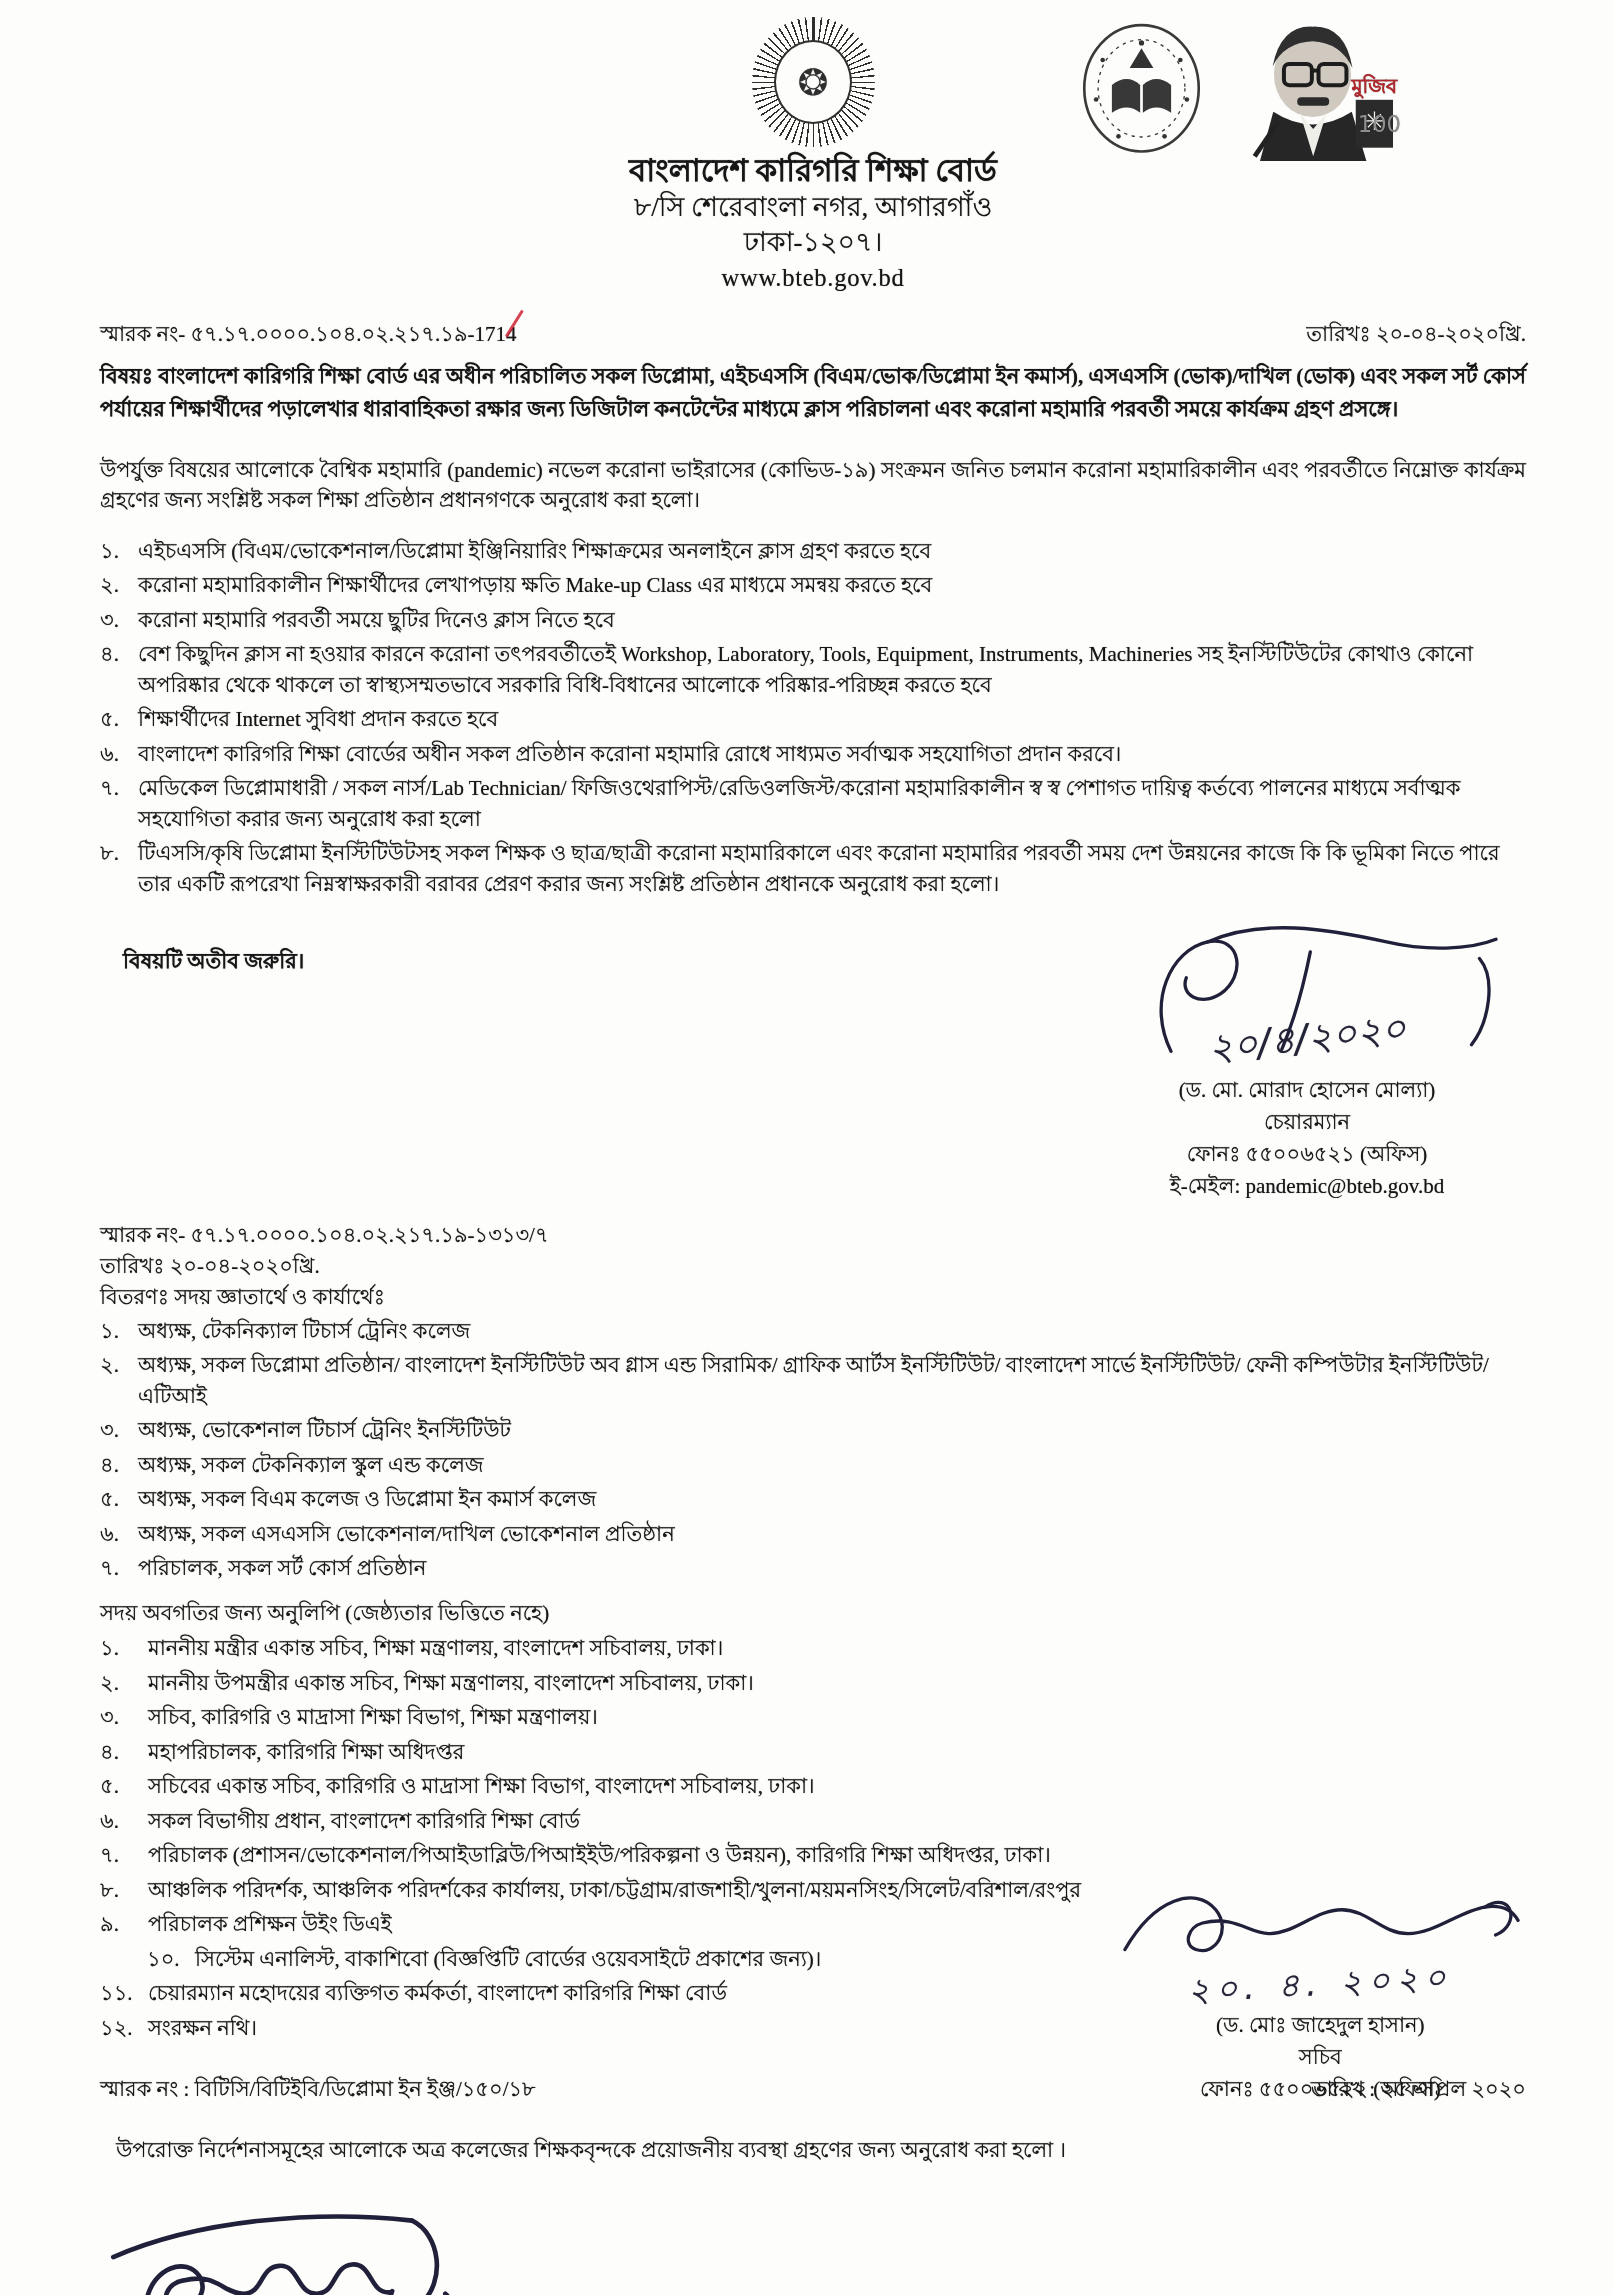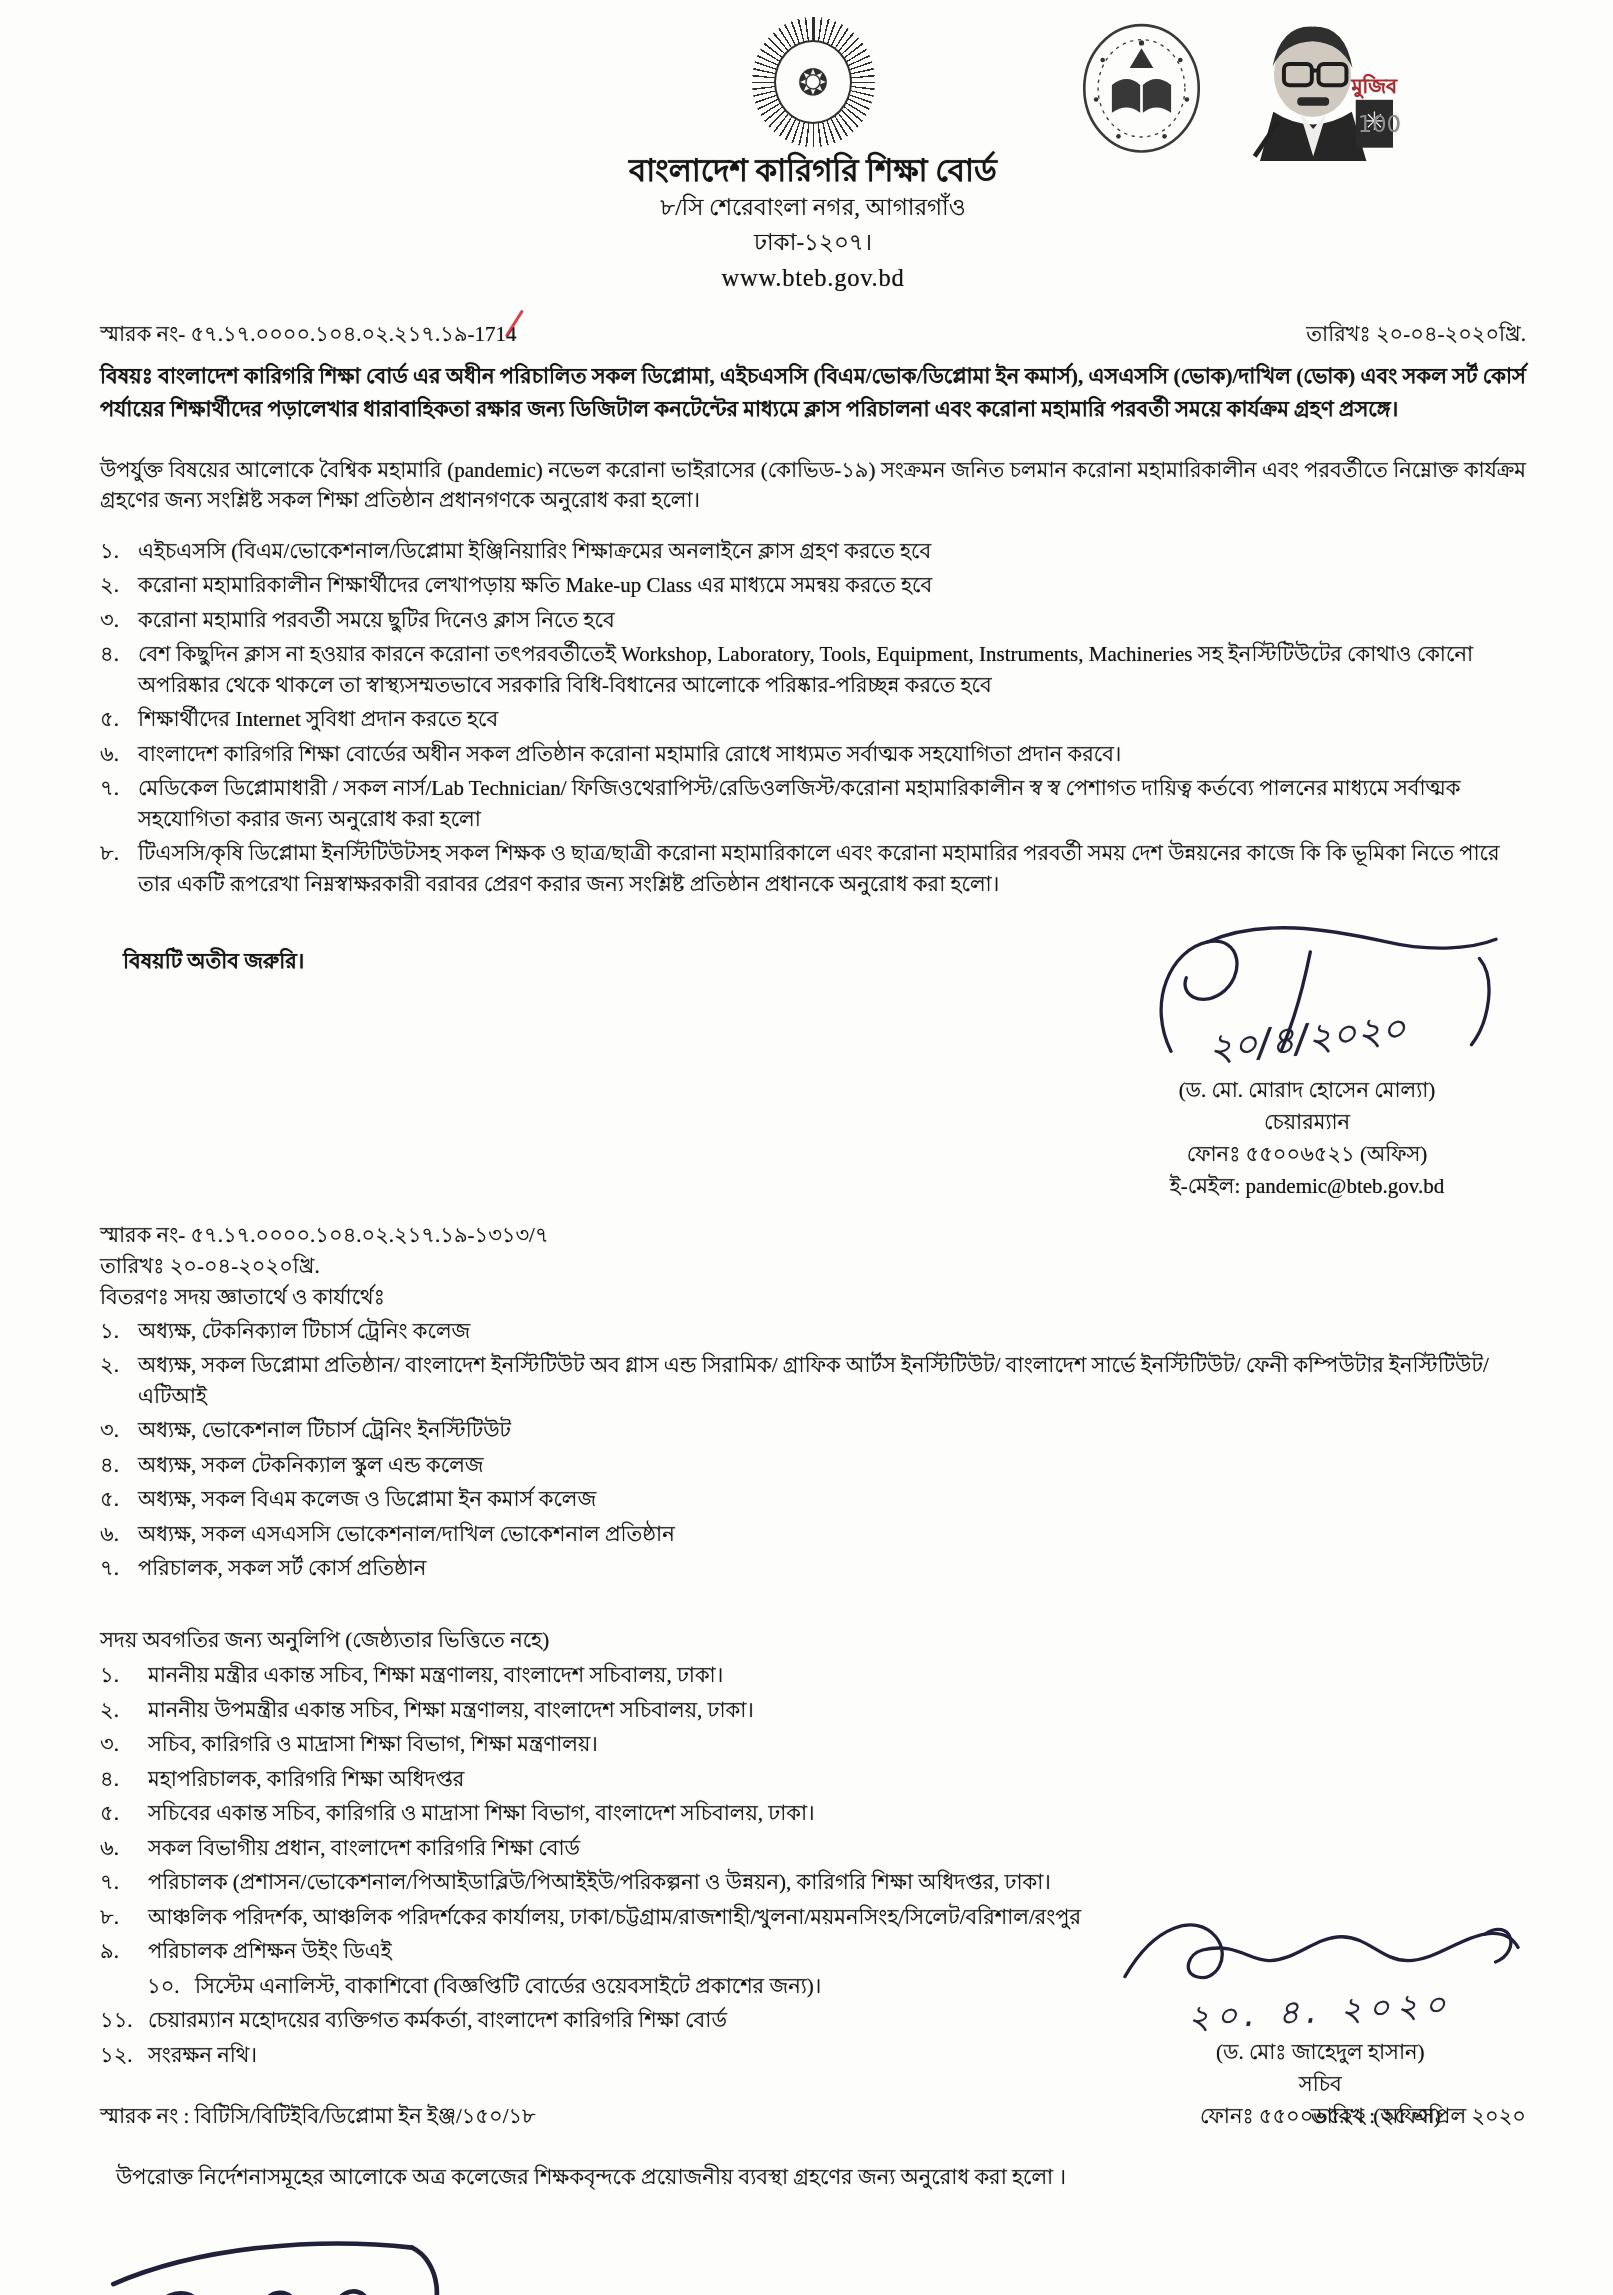--- a/index.html
+++ b/index.html
@@ -21,21 +21,21 @@
     background:repeating-conic-gradient(#2e2e2e 0deg 1.6deg, transparent 1.6deg 6.4deg);
     position:relative;
   }
   .sunburst .disc {
     position:absolute; left:50%; top:50%; transform:translate(-50%,-50%);
     width:78px; height:84px; border-radius:50%; background:#fdfdfb;
     border:2px solid #2e2e2e; display:flex; align-items:center; justify-content:center;
     font-size:38px; color:#2e2e2e; line-height:1;
   }
   .org-title { font-size:31px; line-height:38px; font-weight:bold; margin-top:5.3px; }
-  .org-addr { font-size:23px; line-height:35px; }
+  .org-addr { font-size:27px; line-height:35px; }
   .org-web  { font-size:24.6px; line-height:36px; letter-spacing:0.7px; }
   .tr-logos { position:absolute; top:20px; right:121px; display:flex; gap:40px; align-items:flex-start; }
 
   
   .memo-row { display:flex; justify-content:space-between; align-items:baseline; position:relative; }
   .memo-row .right { text-align:right; }
   .m1 { margin-top:22.6px; }
   .red-tick { position:absolute; left:413px; top:-10.6px; width:2.7px; height:30.5px;
               background:#cf2233; transform:rotate(32deg); border-radius:1.3px; opacity:.85; }
 
@@ -62,21 +62,21 @@
   }
   .hand2 {
     font-family:"DejaVu Sans",sans-serif; font-style:italic; color:#23233a;
     font-size:33px; line-height:36px; letter-spacing:6.6px; transform:rotate(-3deg); margin-top:-5.3px;
   }
   .secretary-block { position:absolute; right:-13.3px; top:238px; }
   .principal-block { margin-top:29px; width:504px; text-align:left; }
 
   .m2 { margin-top:18px;flex-direction:column; }
   .dist-heading { margin-top:1.3px; }
-  .copy-heading { margin-top:41px; }
+  .copy-heading { margin-top:14px; }
   .m3 { margin-top:30.5px;align-items:flex-end; }
   .body3 { margin-top:30.5px; padding-left:16px; }
 
   svg .stroke { fill:none; stroke:#20203a; stroke-width:5; stroke-linecap:round; }
 </style>
 </head>
 <body>
 
 <div class="page ink">
   <div class="content">

